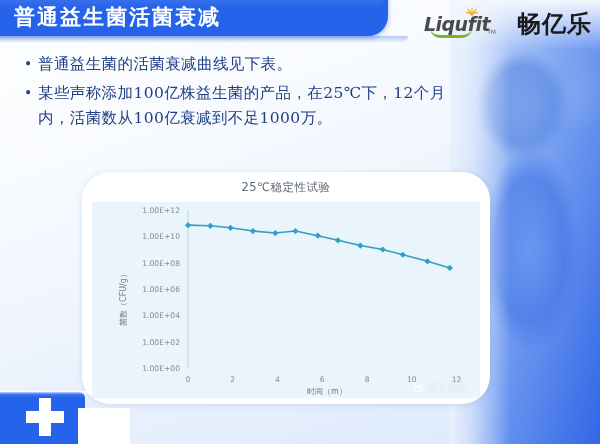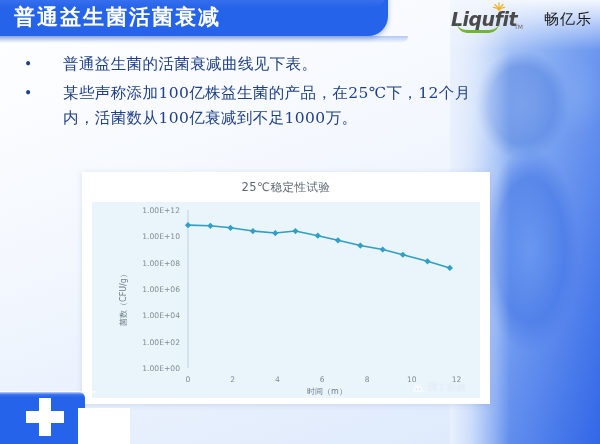--- a/index.html
+++ b/index.html
@@ -129,22 +129,22 @@
   .logo-tm {
     position: absolute;
     right: -3px;
     bottom: 0;
     font-size: 6px;
     color: #6b6b6b;
     font-family: "DejaVu Sans", sans-serif;
   }
   .logo-cn {
     font-family: "DejaVu Serif", "Liberation Serif", serif;
-    font-weight: normal;
-    font-size: 15px;
+    font-weight: bold;
+    font-size: 24px;
     color: #1a1a1a;
     letter-spacing: 1px;
   }
 
   
   .bullets {
     position: absolute;
     left: 24px;
     top: 52px;
     width: 448px;
@@ -160,32 +160,32 @@
     flex: 0 0 auto;
     width: 14px;
     font-size: 14px;
     line-height: 24px;
     color: #1f3f86;
   }
   .bullet-text {
     font-size: 15.5px;
     line-height: 25px;
     letter-spacing: .4px;
-    margin-left: 25px;
   }
 
   
   .chart-card {
     position: absolute;
     left: 82px;
     top: 172px;
     width: 408px;
     height: 232px;
     background: #ffffff;
     box-shadow: 0 1px 6px rgba(80,110,170,.18);
+    border-radius: 28px;
   }
   .chart-title {
     text-align: center;
     font-size: 11.5px;
     color: #5b6670;
     padding-top: 8px;
     letter-spacing: .5px;
     font-family: "DejaVu Sans", sans-serif;
   }
   .plot-panel {

